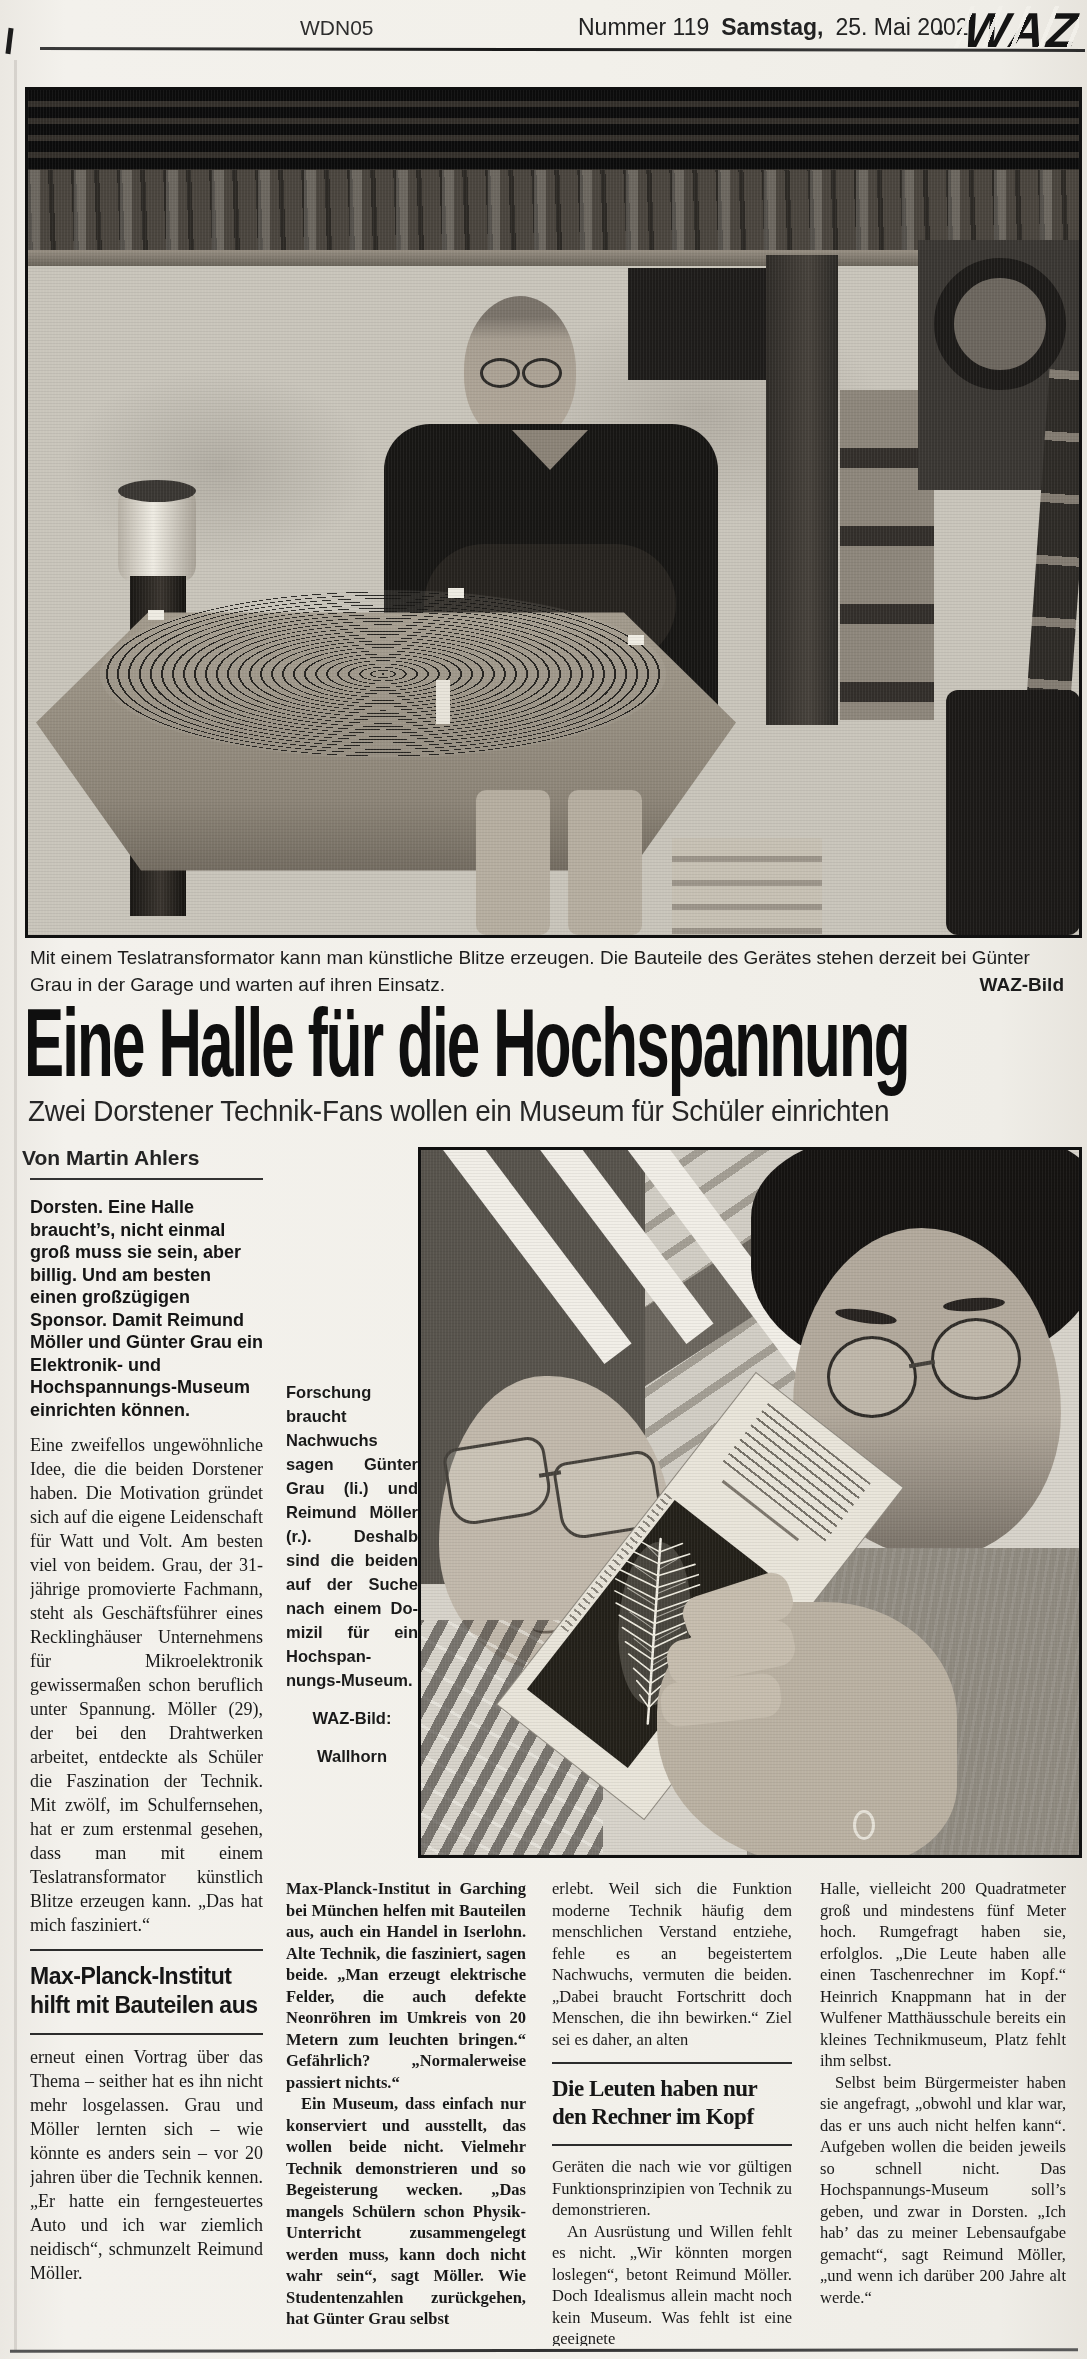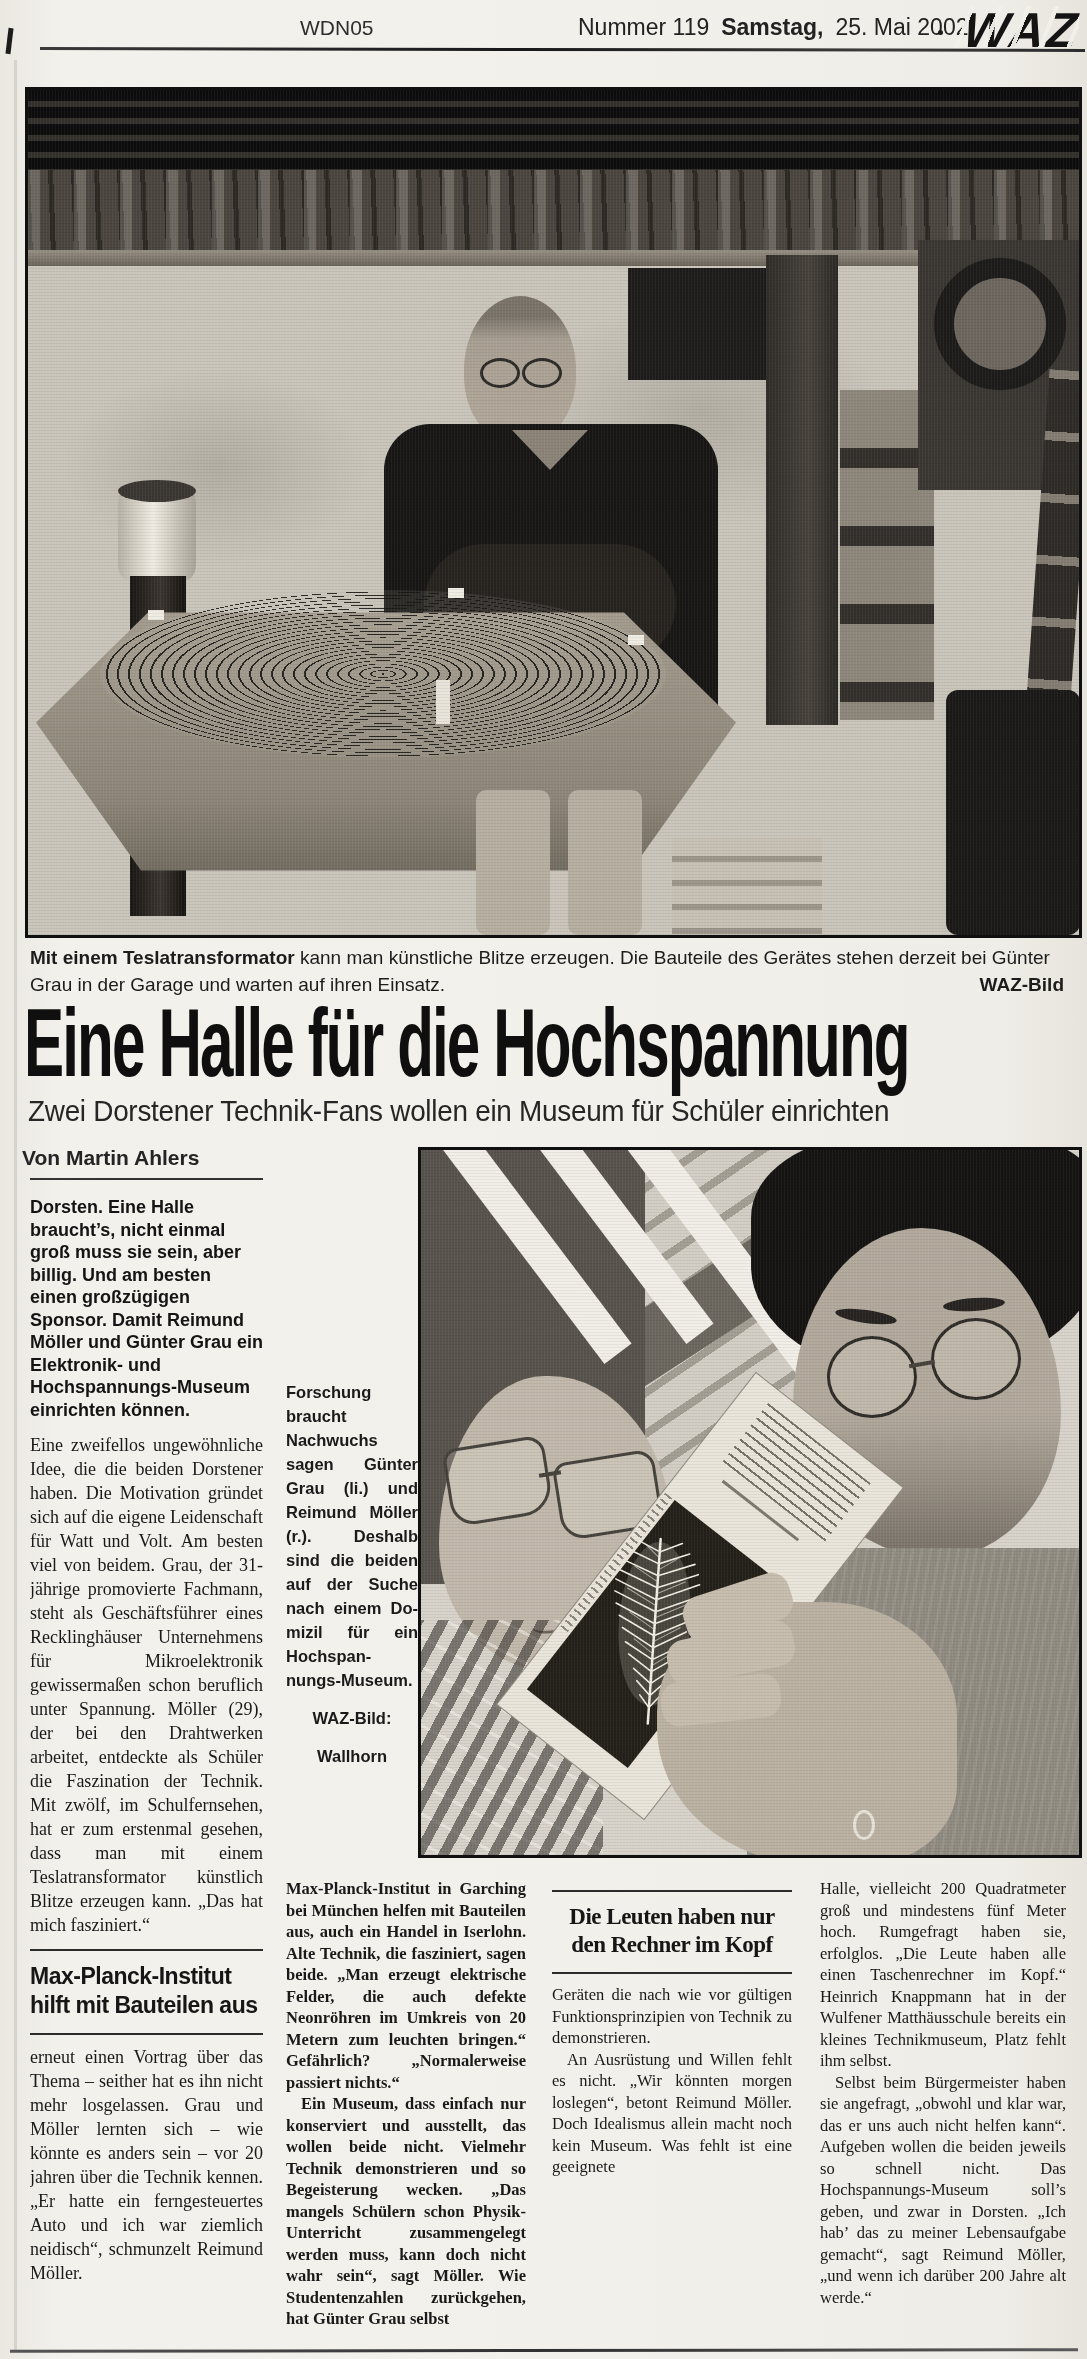--- a/index.html
+++ b/index.html
@@ -17,21 +17,21 @@
              background:repeating-linear-gradient(112deg,transparent 0 22px,rgba(242,240,234,.95) 22px 26px);}
   .hdr-rule{left:40px;top:48px;width:1045px;height:3px;background:linear-gradient(90deg,#3a3a3a,#181818 45%,#3b3b3b 80%,#2c2c2c);transform:rotate(.1deg);}
   
   .photo{border:3px solid #101010;box-sizing:border-box;overflow:hidden;}
   .photo::after{content:"";position:absolute;inset:0;pointer-events:none;
      background:repeating-linear-gradient(0deg,rgba(0,0,0,.055) 0 1px,transparent 1px 3px),
                 repeating-linear-gradient(90deg,rgba(255,255,255,.05) 0 1px,transparent 1px 3px);}
   .ph{position:absolute;}
   
   .cap1{left:30px;top:944px;width:1034px;font-size:19px;line-height:27px;color:#1c1c1c;}
-  .cap1 b{font-weight:bold;}
+  .cap1 b{font-weight:normal;}
   .cap1-credit{position:absolute;right:0;top:27px;font-weight:bold;}
   .headline{left:24px;top:994px;font-size:97px;font-weight:bold;letter-spacing:-3px;color:#0f0f0f;
             white-space:nowrap;transform:scaleX(.62);transform-origin:left top;line-height:1;}
   .subhead{left:28px;top:1094px;font-size:30px;letter-spacing:-.3px;color:#262626;white-space:nowrap;
            transform:scaleX(.93);transform-origin:left top;}
   .byline{left:22px;top:1146px;font-size:21px;font-weight:bold;color:#242424;}
   .byline-rule{left:30px;top:1178px;width:233px;height:2px;background:#333;}
   .serif{font-family:"Liberation Serif",serif;text-align:justify;hyphens:auto;-webkit-hyphens:auto;}
   .col1{left:30px;top:1196px;width:233px;height:1156px;overflow:hidden;}
   .lead{font-size:18px;line-height:22.5px;font-weight:bold;color:#141414;margin:0 0 12px 0;text-align:left;}
@@ -250,21 +250,22 @@
       <div class="p2-ring"></div>
     </div>
   </div>
 
   <div class="abs bcol serif" style="left:286px;width:240px;font-weight:bold;">
     <p>Max-Planck-Institut in Garching bei München helfen mit Bauteilen aus, auch ein Handel in Iserlohn. Alte Technik, die fasziniert, sagen beide. „Man erzeugt elektrische Felder, die auch defekte Neonröhren im Umkreis von 20 Metern zum leuchten bringen.“ Gefährlich? „Normalerweise passiert nichts.“</p>
     <p class="ind">Ein Museum, dass einfach nur konserviert und ausstellt, das wollen beide nicht. Vielmehr Technik demonstrieren und so Begeisterung wecken. „Das mangels Schülern schon Physik-Unterricht zusammengelegt werden muss, kann doch nicht wahr sein“, sagt Möller. Wie Studentenzahlen zurückgehen, hat Günter Grau selbst</p>
   </div>
 
   <div class="abs bcol serif" style="left:552px;width:240px;">
-    <div class="crosshead" style="font-size:23px;line-height:28px;text-align:center;">Die Leuten haben nur den Rechner im Kopf</div>
+    <p>erlebt. Weil sich die Funktion moderne Technik häufig dem menschlichen Verstand entziehe, fehle es an begeistertem Nachwuchs, vermuten die beiden. „Dabei braucht Fortschritt doch Menschen, die ihn bewirken.“ Ziel sei es daher, an alten</p>
+    <div class="crosshead" style="font-size:23px;line-height:28px;">Die Leuten haben nur den Rechner im Kopf</div>
     <p>Geräten die nach wie vor gültigen Funktionsprinzipien von Technik zu demonstrieren.</p>
     <p class="ind">An Ausrüstung und Willen fehlt es nicht. „Wir könnten morgen loslegen“, betont Reimund Möller. Doch Idealismus allein macht noch kein Museum. Was fehlt ist eine geeignete</p>
   </div>
 
   <div class="abs bcol serif" style="left:820px;width:246px;">
     <p>Halle, vielleicht 200 Quadratmeter groß und mindestens fünf Meter hoch. Rumgefragt haben sie, erfolglos. „Die Leute haben alle einen Taschenrechner im Kopf.“ Heinrich Knappmann hat in der Wulfener Matthäusschule bereits ein kleines Technikmuseum, Platz fehlt ihm selbst.</p>
     <p class="ind">Selbst beim Bürgermeister haben sie angefragt, „obwohl und klar war, das er uns auch nicht helfen kann“. Aufgeben wollen die beiden jeweils so schnell nicht. Das Hochspannungs-Museum soll’s geben, und zwar in Dorsten. „Ich hab’ das zu meiner Lebensaufgabe gemacht“, sagt Reimund Möller, „und wenn ich darüber 200 Jahre alt werde.“</p>
   </div>
 
   <div class="abs bottom-rule"></div>

